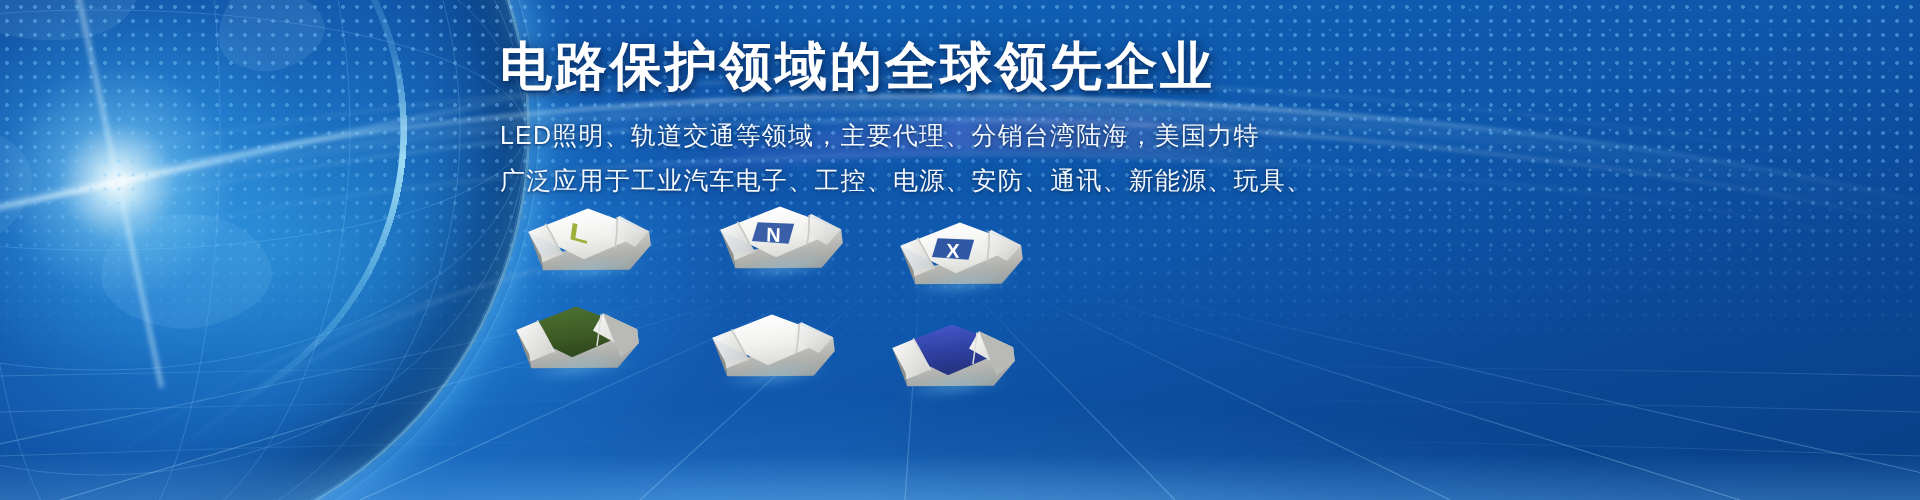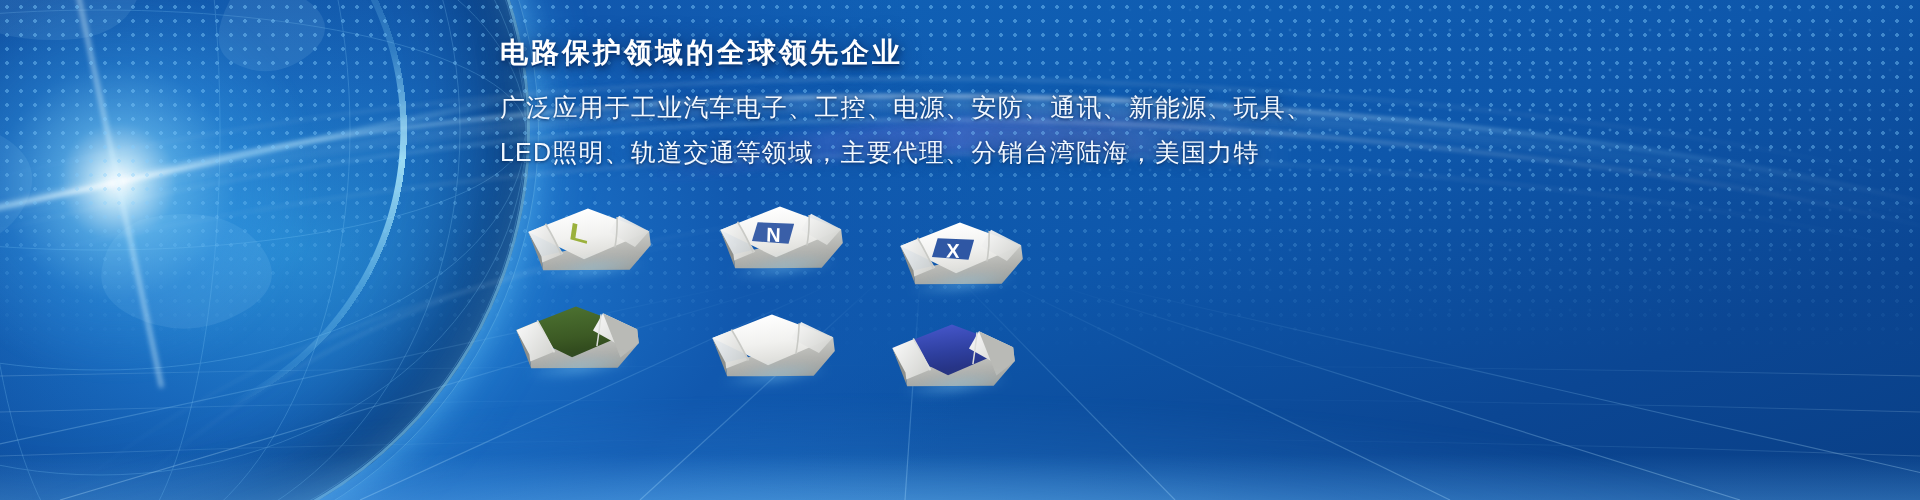--- a/index.html
+++ b/index.html
@@ -84,21 +84,21 @@
     filter:blur(6px);
   }
   .bottom-edge{
     position:absolute;left:0;right:0;bottom:0;height:46px;
     background:linear-gradient(to bottom, transparent, rgba(110,190,255,.30));
   }
 
   
   .copy{position:absolute;left:500px;top:36px;width:1030px;z-index:9;}
   .title{
-    font-size:28px;font-weight:bold;color:#ffffff;letter-spacing:3px;line-height:1.18;
+    font-size:52px;font-weight:bold;color:#ffffff;letter-spacing:3px;line-height:1.18;
     text-shadow:0 2px 0 #0a3c7e, 0 0 22px rgba(12,60,126,.95), 2px 3px 6px rgba(5,35,80,.85);
     margin:0 0 16px 0;white-space:nowrap;
   }
   .sub{
     font-size:25px;color:#f2f8ff;letter-spacing:1.2px;line-height:1.78;font-weight:400;
     text-shadow:0 1px 3px rgba(8,44,96,.9), 0 0 14px rgba(10,55,115,.8);
     margin:0;white-space:nowrap;
   }
 
   
@@ -229,22 +229,22 @@
     </svg>
   </div>
 
   <div class="dots"></div>
   <div class="dots2"></div>
   <div class="bottom-glow"></div>
   <div class="bottom-edge"></div>
 
   <div class="copy">
     <h1 class="title">电路保护领域的全球领先企业</h1>
+    <p class="sub">LED照明、轨道交通等领域，主要代理、分销台湾陆海，美国力特</p>
     <p class="sub">广泛应用于工业汽车电子、工控、电源、安防、通讯、新能源、玩具、</p>
-    <p class="sub">LED照明、轨道交通等领域，主要代理、分销台湾陆海，美国力特</p>
   </div>
 
   <div class="chips">
 
     <div class="chip" style="left:20px;  top:10px;  transform:rotate(-7deg);">
       <div class="chip-glow"></div>
       <svg width="132" height="86" viewBox="0 0 132 86">
         <defs>
           <linearGradient id="bodyW" x1="0" y1="0" x2="0" y2="1">
             <stop offset="0%" stop-color="#ffffff"></stop>

